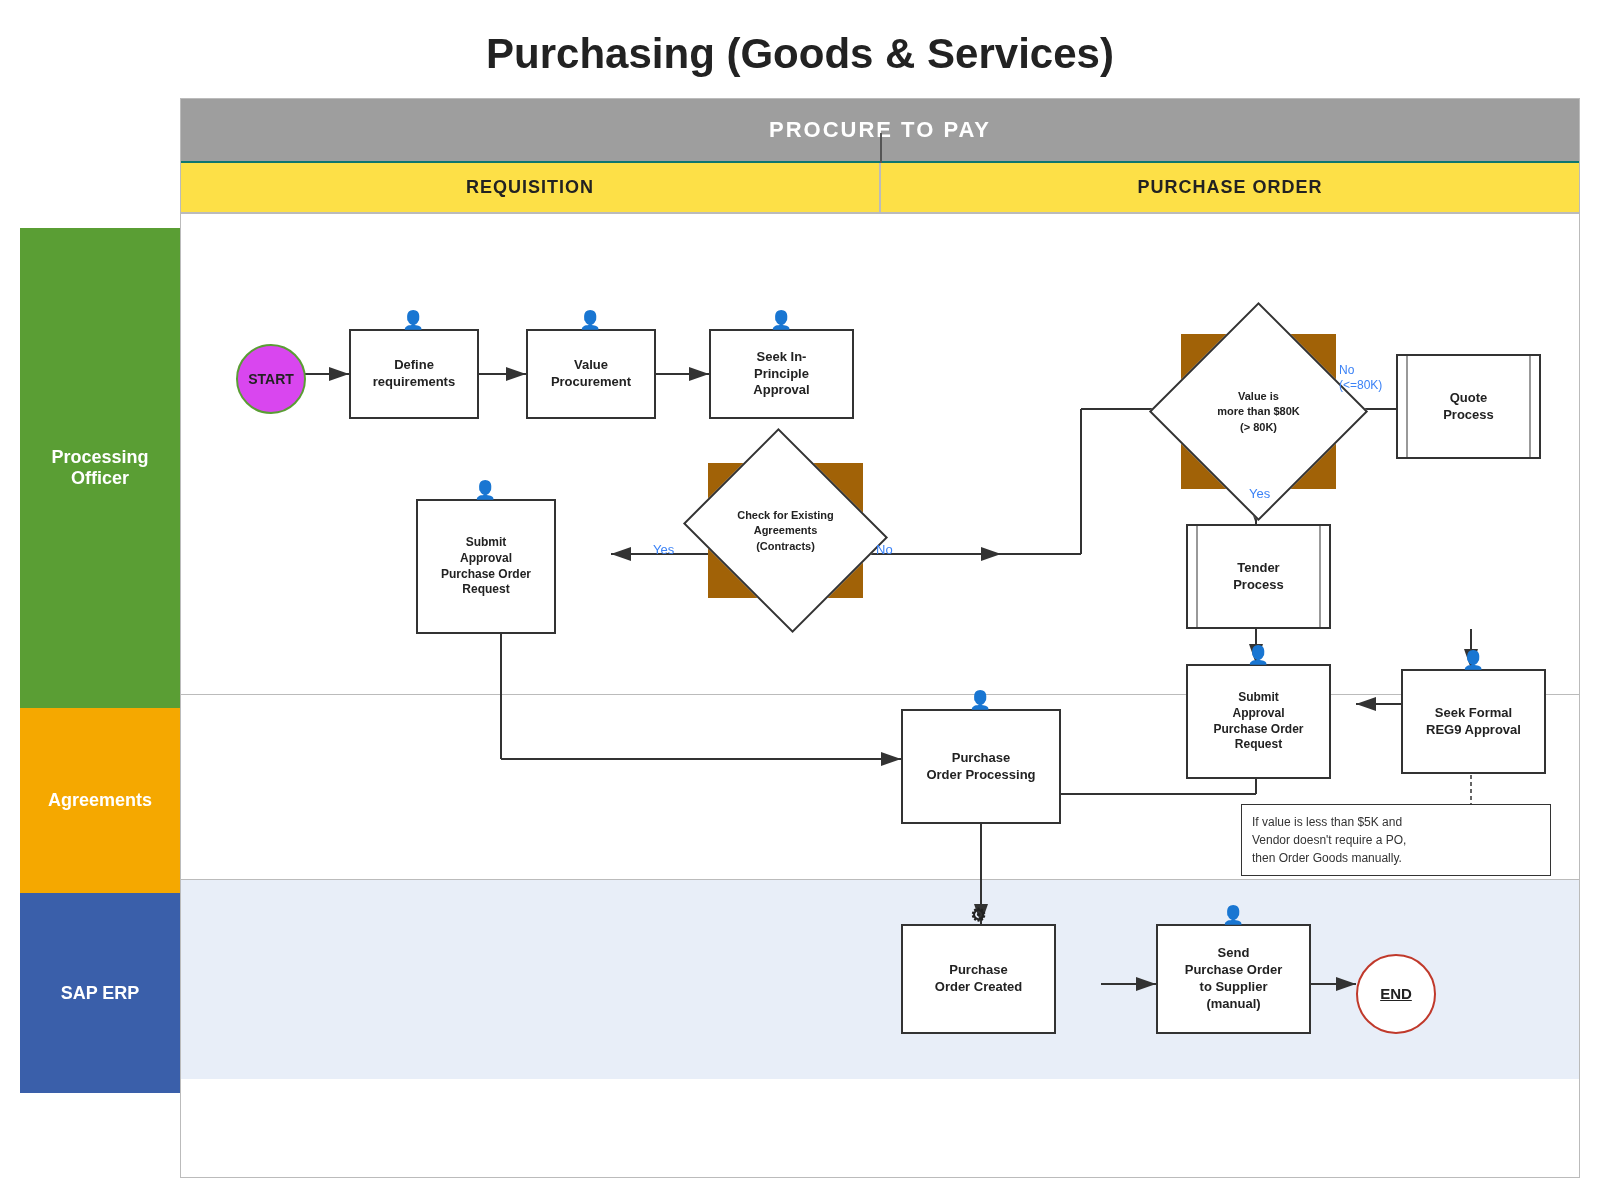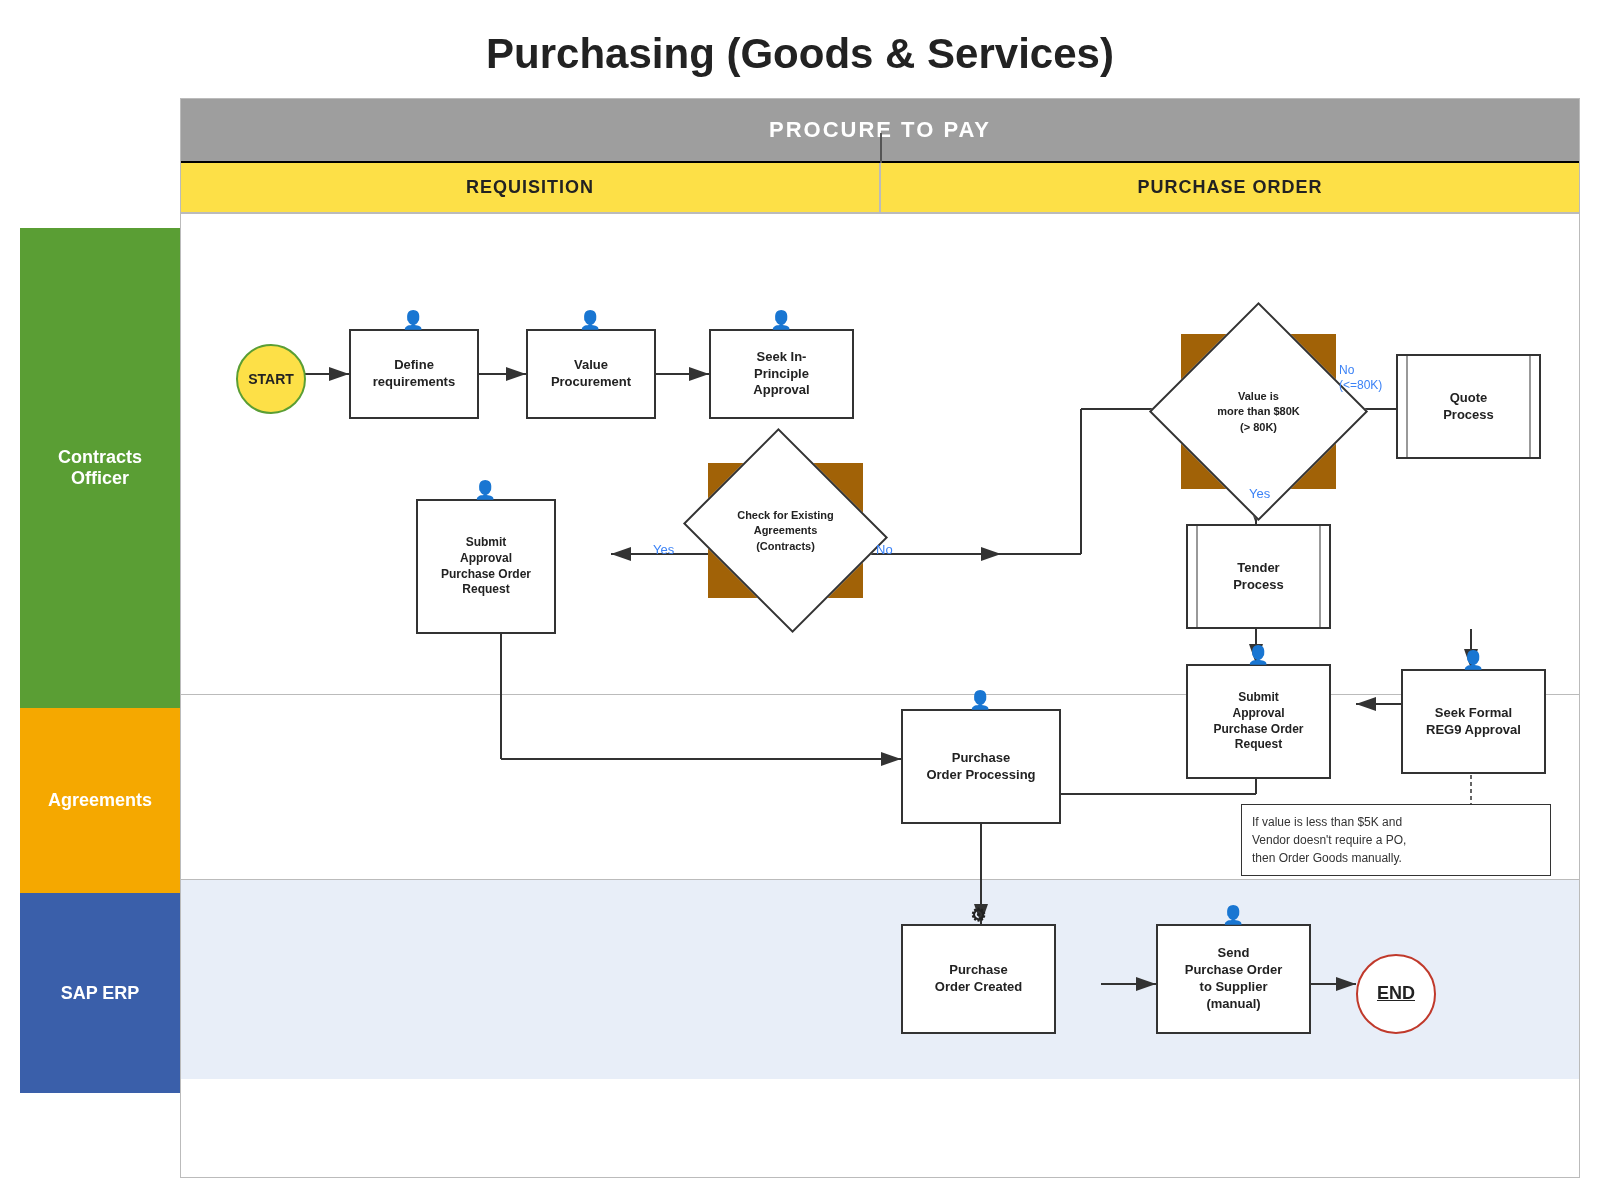--- a/index.html
+++ b/index.html
@@ -76,21 +76,21 @@
 
     
     .procure-header {
       background: #9e9e9e;
       text-align: center;
       padding: 18px 0;
       font-size: 22px;
       font-weight: bold;
       color: #fff;
       letter-spacing: 2px;
-      border-bottom: 2px solid #000000;
+      border-bottom: 2px solid #0f766e;
       position: relative;
     }
 
     .procure-header::after {
       content: '';
       position: absolute;
       bottom: -2px;
       left: 50%;
       width: 2px;
       height: 30px;
@@ -169,21 +169,21 @@
       text-align: center;
       font-size: 13px;
       font-weight: bold;
       color: #222;
       line-height: 1.3;
     }
 
     .shape-rounded {
       border: 2px solid #5a9e34;
       border-radius: 50%;
-      background: #fde047;
+      background: #d946ef;
       font-size: 14px;
       font-weight: bold;
     }
 
     .shape-rect {
       border: 2px solid #333;
       background: #fff;
     }
 
     .shape-diamond {
@@ -208,21 +208,21 @@
       z-index: 2;
       font-size: 12px;
       font-weight: bold;
       line-height: 1.3;
     }
 
     .shape-end-circle {
       border: 2px solid #c0392b;
       border-radius: 50%;
       background: #fff;
-      font-size: 18px;
+      font-size: 15px;
       font-weight: bold;
       color: #222;
       text-decoration: underline;
     }
 
     
     .person-icon {
       position: absolute;
       top: -22px;
       left: 50%;
@@ -293,21 +293,21 @@
 </head>
 <body>
 
 <div class="page-title">Purchasing (Goods &amp; Services)</div>
 
 <div class="main-container">
 
   <div class="role-labels">
     <div class="role-header-spacer"></div>
     <div class="role-box role-requesting">
-      <span>Contracts Officer</span>
+      <span>Processing Officer</span>
     </div>
     <div class="role-box role-purchaser">
       <span>Agreements</span>
     </div>
     <div class="role-box role-sap">
       <span>SAP ERP</span>
     </div>
   </div>
 
   <div class="diagram-area">

